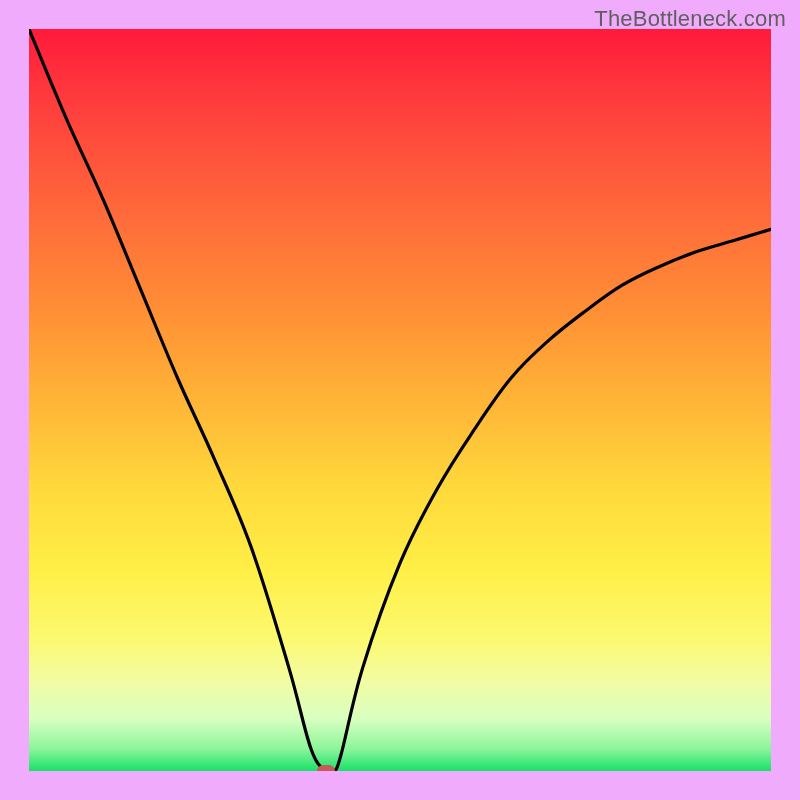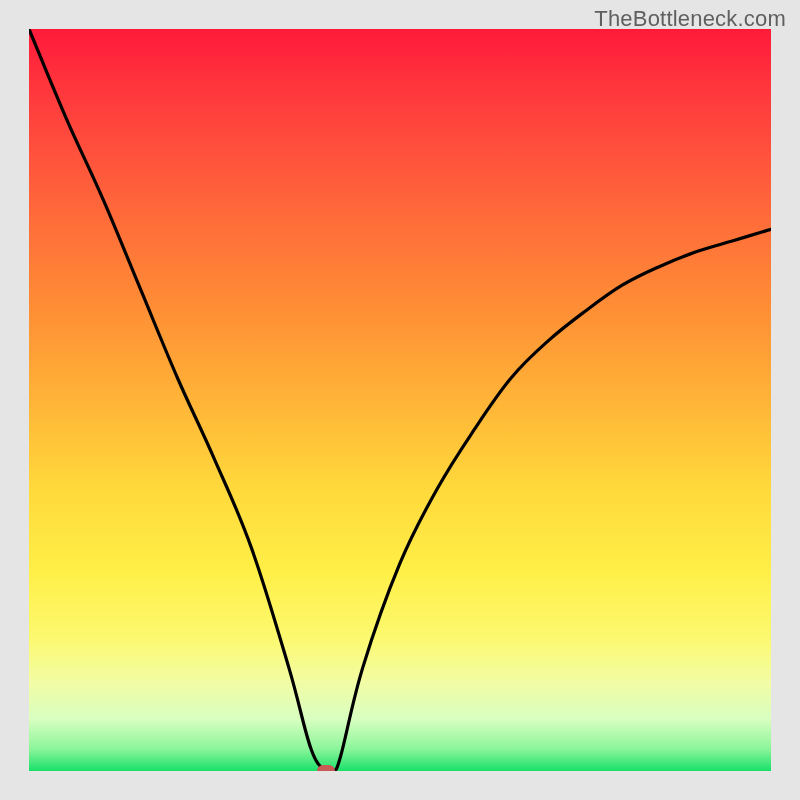--- a/index.html
+++ b/index.html
@@ -1,21 +1,21 @@
 <!DOCTYPE html>
 <html><head>
 <meta charset="utf-8">
 <style>
   * { margin: 0; padding: 0; box-sizing: border-box; }
   html, body { width: 800px; height: 800px; overflow: hidden; background: #000; }
   .frame {
     position: relative;
     width: 800px;
     height: 800px;
-    background: #e5e5e5;
+    background: #f0abfc;
   }
   .watermark {
     position: absolute;
     top: 6px;
     right: 14px;
     font-family: Arial, Helvetica, sans-serif;
     font-size: 22px;
     color: #5f5f5f;
     font-weight: 500;
     letter-spacing: 0.2px;

